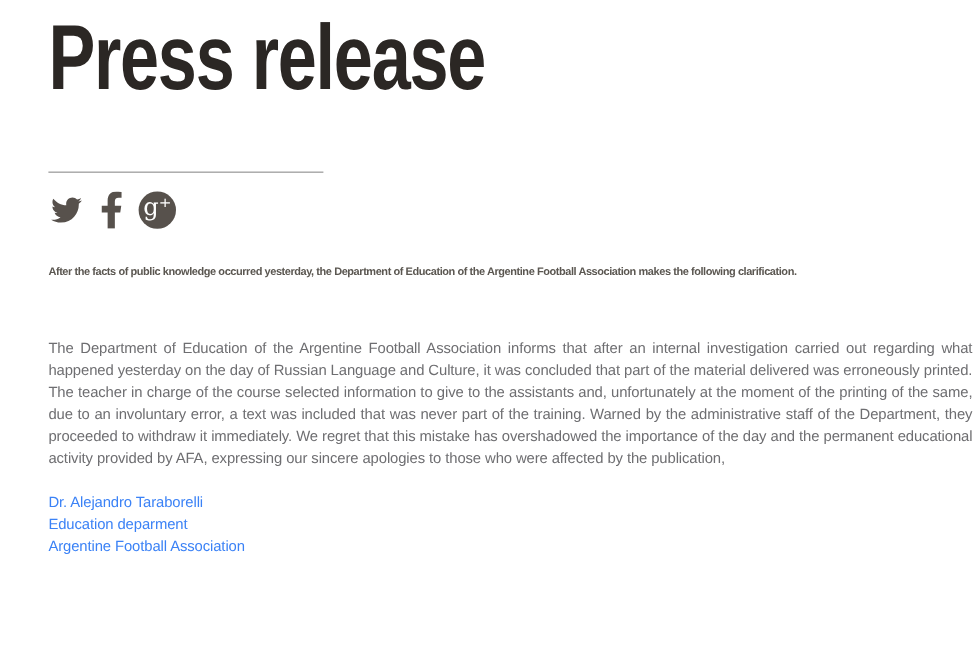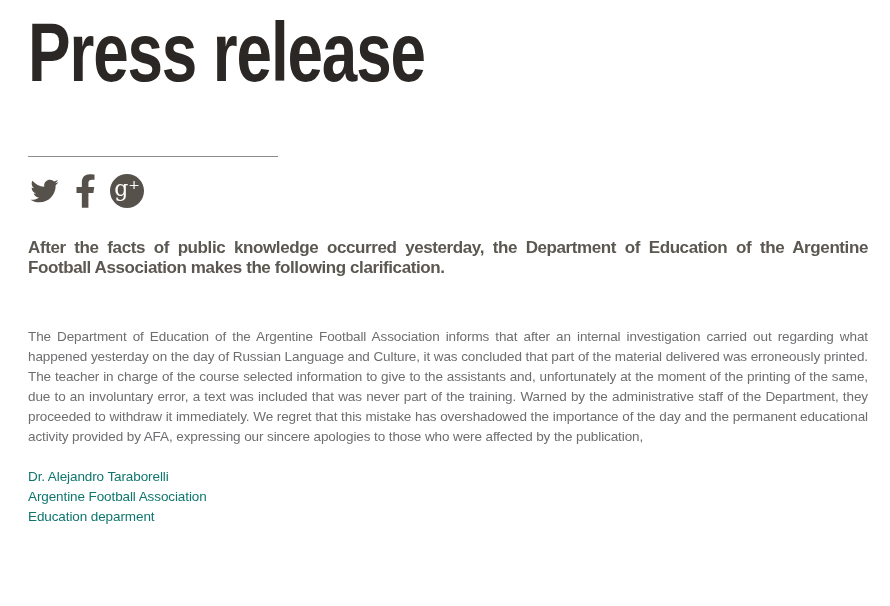--- a/index.html
+++ b/index.html
@@ -4,21 +4,21 @@
 <style>
   * { margin: 0; padding: 0; box-sizing: border-box; }
   html, body {
     width: 890px; height: 606px;
     background: #ffffff;
     font-family: "Liberation Sans", sans-serif;
     overflow: hidden;
   }
   .page {
     width: 890px; height: 428px;
-    padding: 8px 22px 0 28px;
+    padding: 8px 22px 0 44px;
   }
   
   .headline {
     font-family: "Liberation Sans", sans-serif;
     font-weight: 700;
     font-size: 84px;
     line-height: 88px;
     height: 88px;
     letter-spacing: -1.5px;
     color: #2b2724;
@@ -62,21 +62,21 @@
     font-family: "DejaVu Serif", serif;
     font-size: 22px;
     line-height: 34px;
     padding-bottom: 4px;
   }
   
   .intro {
     margin-top: 30px;
     width: 840px;
     font-weight: 700;
-    font-size: 17px;
+    font-size: 10px;
     line-height: 20px;
     letter-spacing: -0.4px;
     text-align: justify;
     color: #5b5751;
   }
   
   .body-text {
     margin-top: 49px;
     width: 840px;
     font-size: 13.5px;
@@ -84,21 +84,21 @@
     letter-spacing: -0.1px;
     text-align: justify;
     color: #6e6e71;
   }
   
   .signature {
     margin-top: 20px;
     font-size: 13.5px;
     line-height: 20px;
     letter-spacing: -0.1px;
-    color: #0f766e;
+    color: #3b82f6;
   }
 </style>
 </head>
 <body>
 
 <main class="page">
 
   <h1 class="headline">Press release</h1>
 
   <hr class="divider">
@@ -126,17 +126,17 @@
     </a>
 
   </div>
 
   <p class="intro">After the facts of public knowledge occurred yesterday, the Department of Education of the Argentine Football Association makes the following clarification.</p>
 
   <p class="body-text">The Department of Education of the Argentine Football Association informs that after an internal investigation carried out regarding what happened yesterday on the day of Russian Language and Culture, it was concluded that part of the material delivered was erroneously printed. The teacher in charge of the course selected information to give to the assistants and, unfortunately at the moment of the printing of the same, due to an involuntary error, a text was included that was never part of the training. Warned by the administrative staff of the Department, they proceeded to withdraw it immediately. We regret that this mistake has overshadowed the importance of the day and the permanent educational activity provided by AFA, expressing our sincere apologies to those who were affected by the publication,</p>
 
   <div class="signature">
     <p>Dr. Alejandro Taraborelli</p>
+    <p>Education deparment</p>
     <p>Argentine Football Association</p>
-    <p>Education deparment</p>
   </div>
 
 </main>
 
 </body></html>

